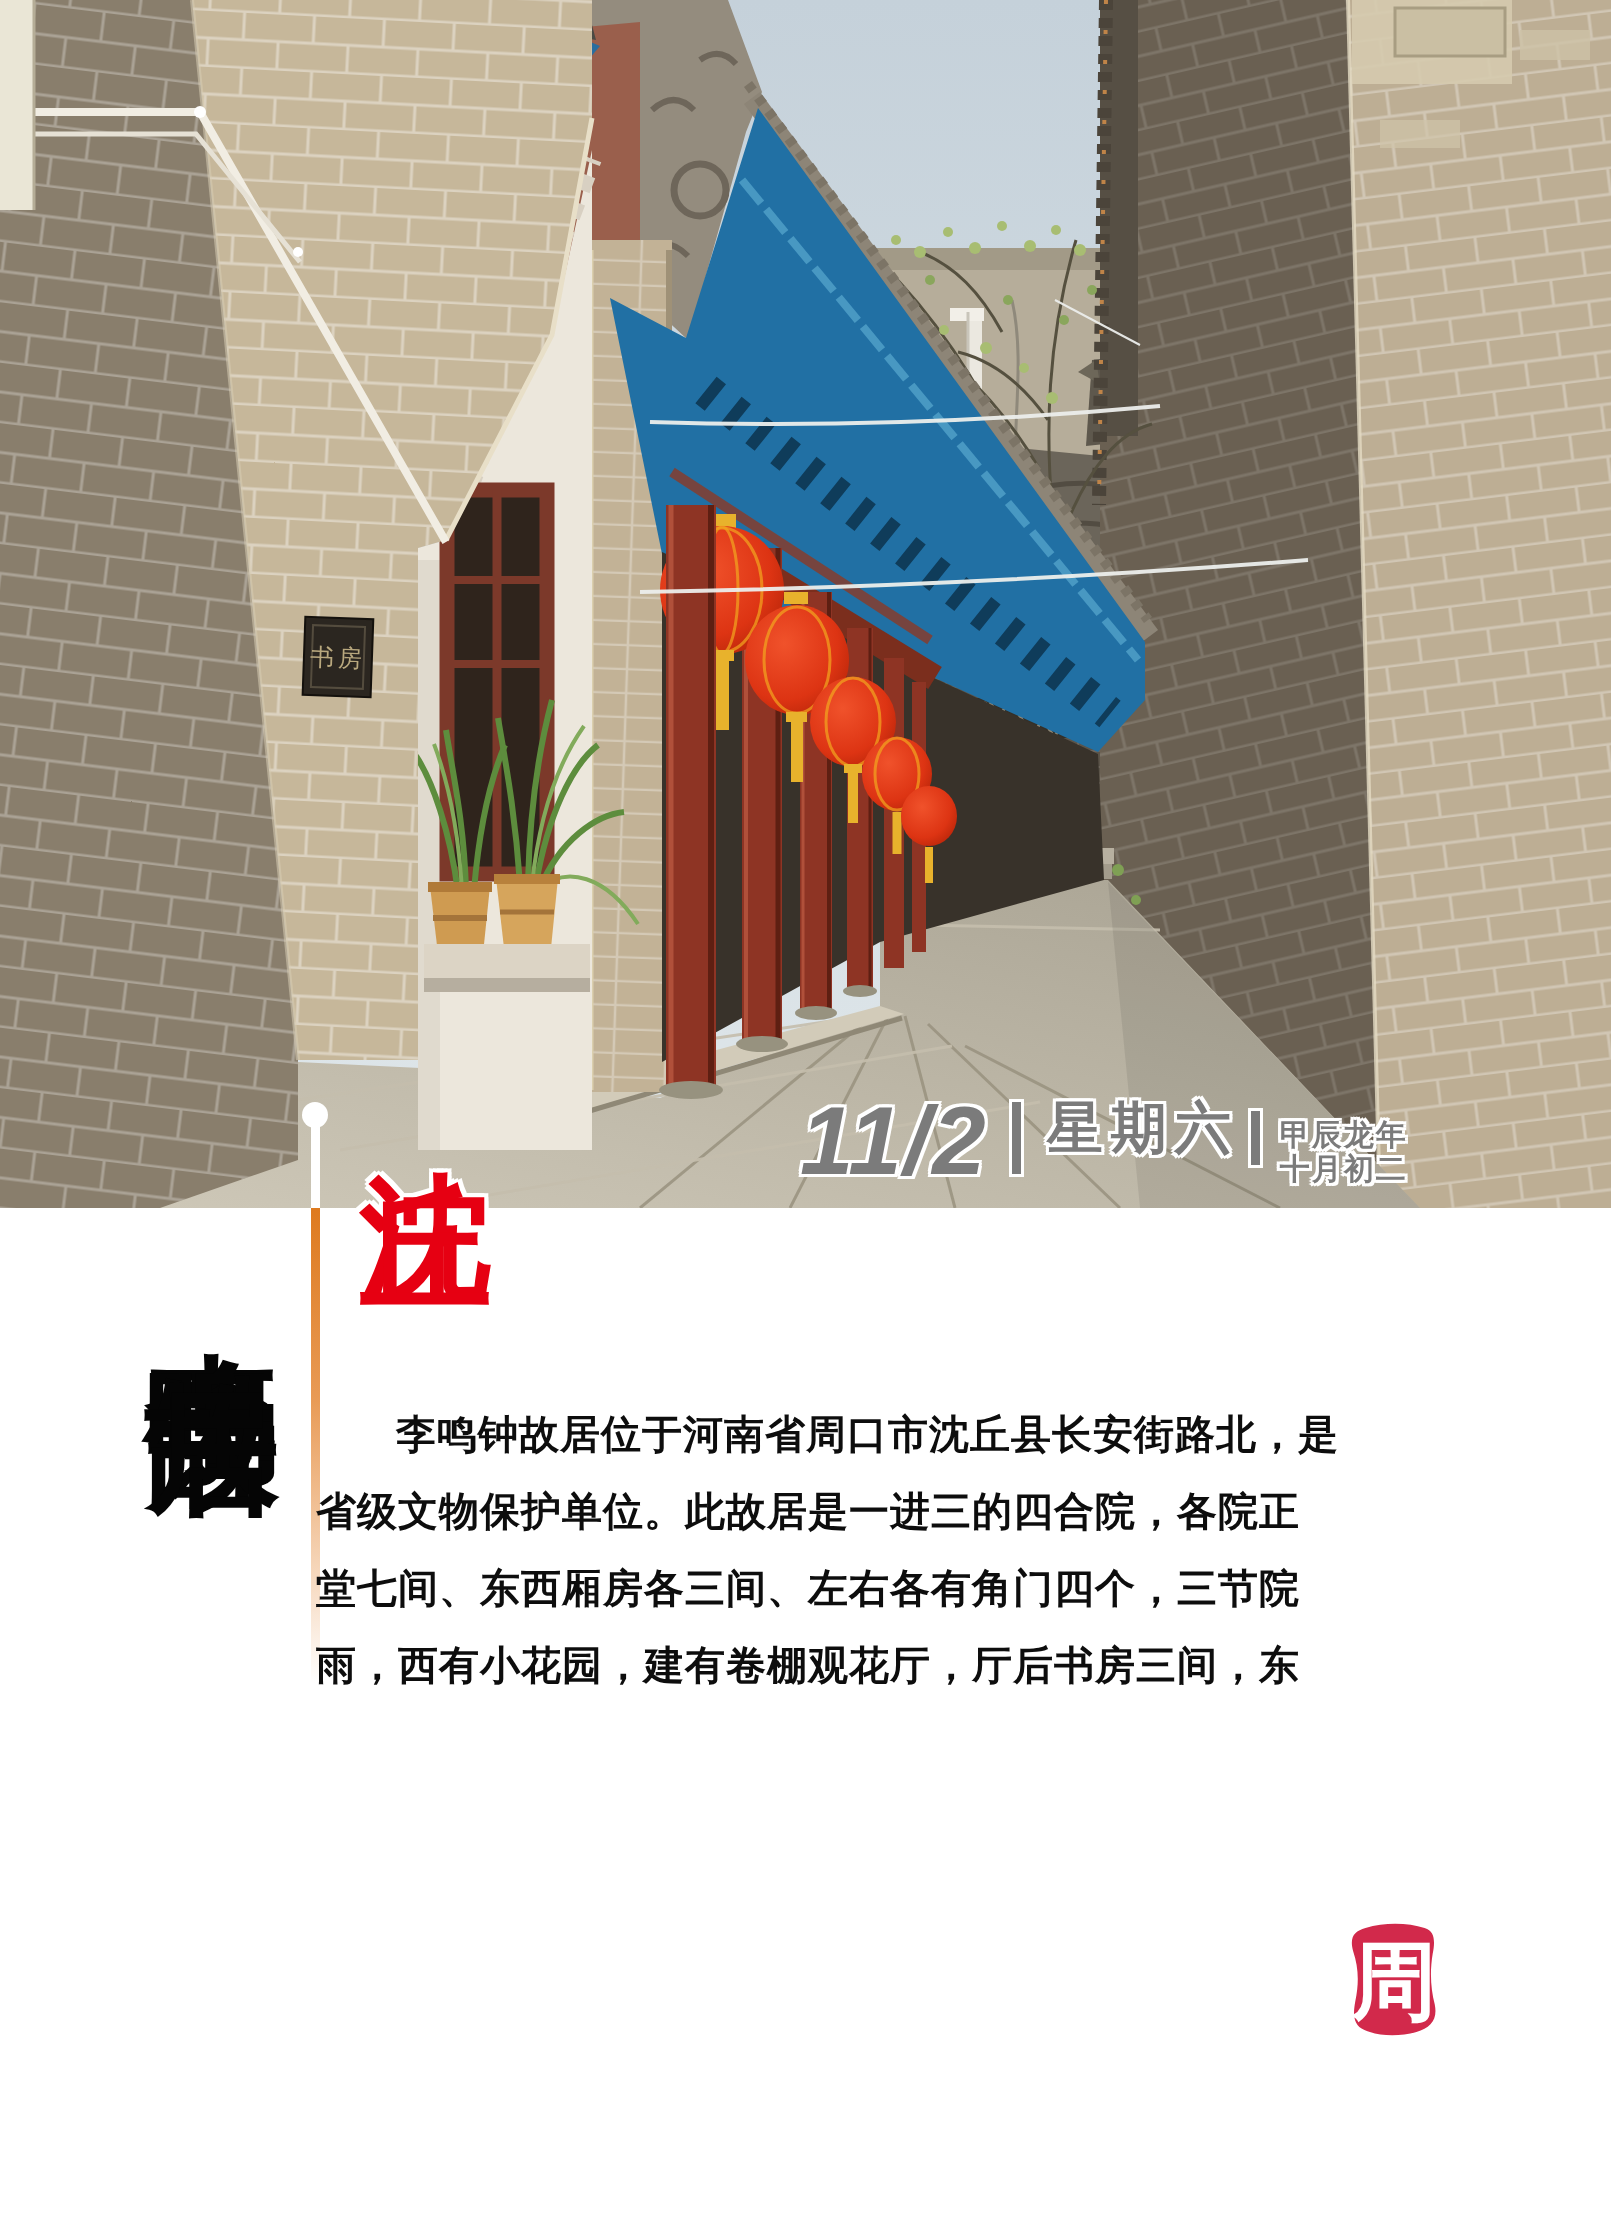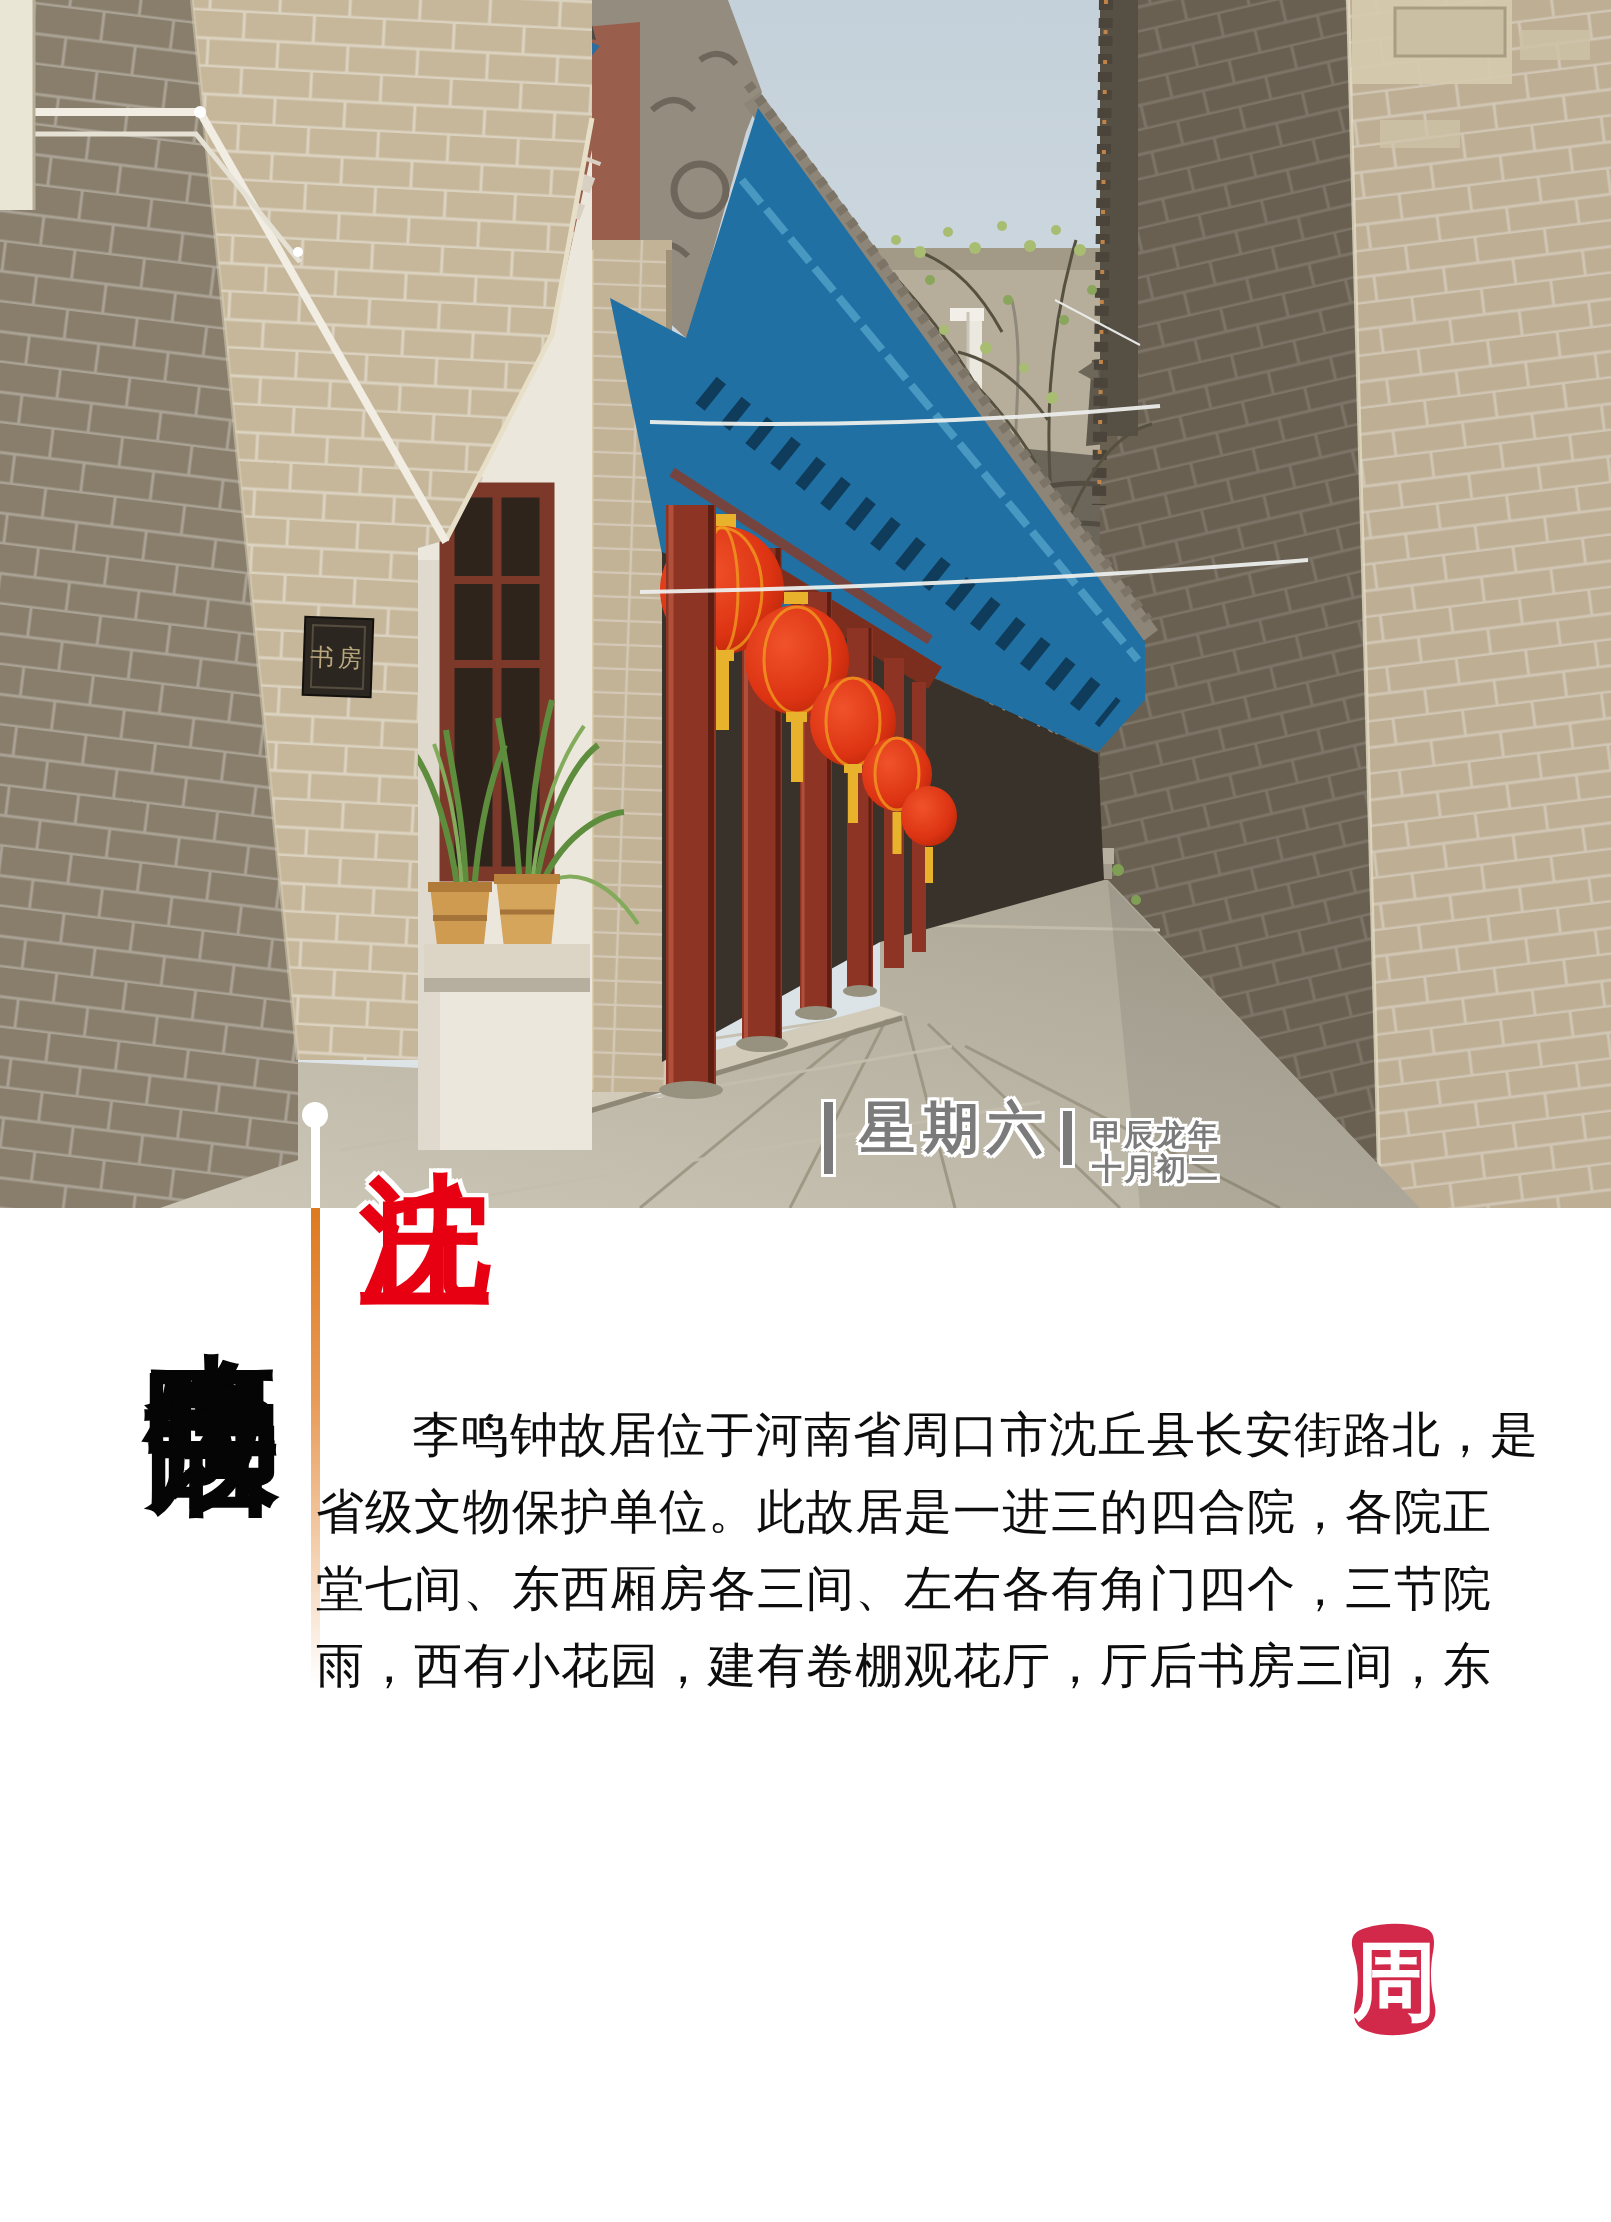--- a/index.html
+++ b/index.html
@@ -28,21 +28,21 @@
   .v-loc{position:absolute;left:360px;top:1064px;writing-mode:vertical-rl;text-orientation:upright;
          font-family:"Liberation Serif",serif;font-weight:900;font-size:132px;line-height:132px;
          letter-spacing:8px;color:#e60012;
          text-shadow:-4px -4px 0 #fff,4px -4px 0 #fff,-4px 4px 0 #fff,4px 4px 0 #fff,
                      -4px 0 0 #fff,4px 0 0 #fff,0 -4px 0 #fff,0 4px 0 #fff;}
   .v-title{position:absolute;left:146px;top:1243px;writing-mode:vertical-rl;text-orientation:upright;
            font-family:"Liberation Serif",serif;font-weight:900;font-size:134px;line-height:134px;
            letter-spacing:11px;color:#050505;}
   
   .article{position:absolute;left:316px;top:1396px;width:1228px;color:#0d0d0d;}
-  .article-line{font-size:48px;line-height:77px;letter-spacing:1px;font-weight:400;white-space:nowrap;}
+  .article-line{font-size:40px;line-height:77px;letter-spacing:1px;font-weight:700;white-space:nowrap;}
   .article-line:first-child{text-indent:2em;}
   
   .seal{position:absolute;left:1341px;top:1920px;width:106px;height:120px;}
 </style>
 </head>
 <body>
 
 <div class="poster">
 
   <div class="photo-wrap">
@@ -339,20 +339,21 @@
 
       <g stroke="#eceeec" fill="none" opacity="0.95">
         <path d="M650,422 Q900,430 1160,406" stroke-width="4"></path>
         <path d="M640,592 Q980,586 1308,560" stroke-width="4"></path>
         <line x1="1055" y1="300" x2="1140" y2="345" stroke-width="2"></line>
       </g>
     </svg>
   </div>
 
   <div class="date-overlay">
+    <span class="d-num outlined">11/2</span>
     <span class="d-div d-div1"></span>
     <span class="d-week outlined">星期六</span>
     <span class="d-div d-div2"></span>
     <span class="d-lunar">
       <span class="outlined" style="display:block">甲辰龙年</span>
       <span class="outlined" style="display:block">十月初二</span>
     </span>
   </div>
 
   <div class="tl-dot"></div>

